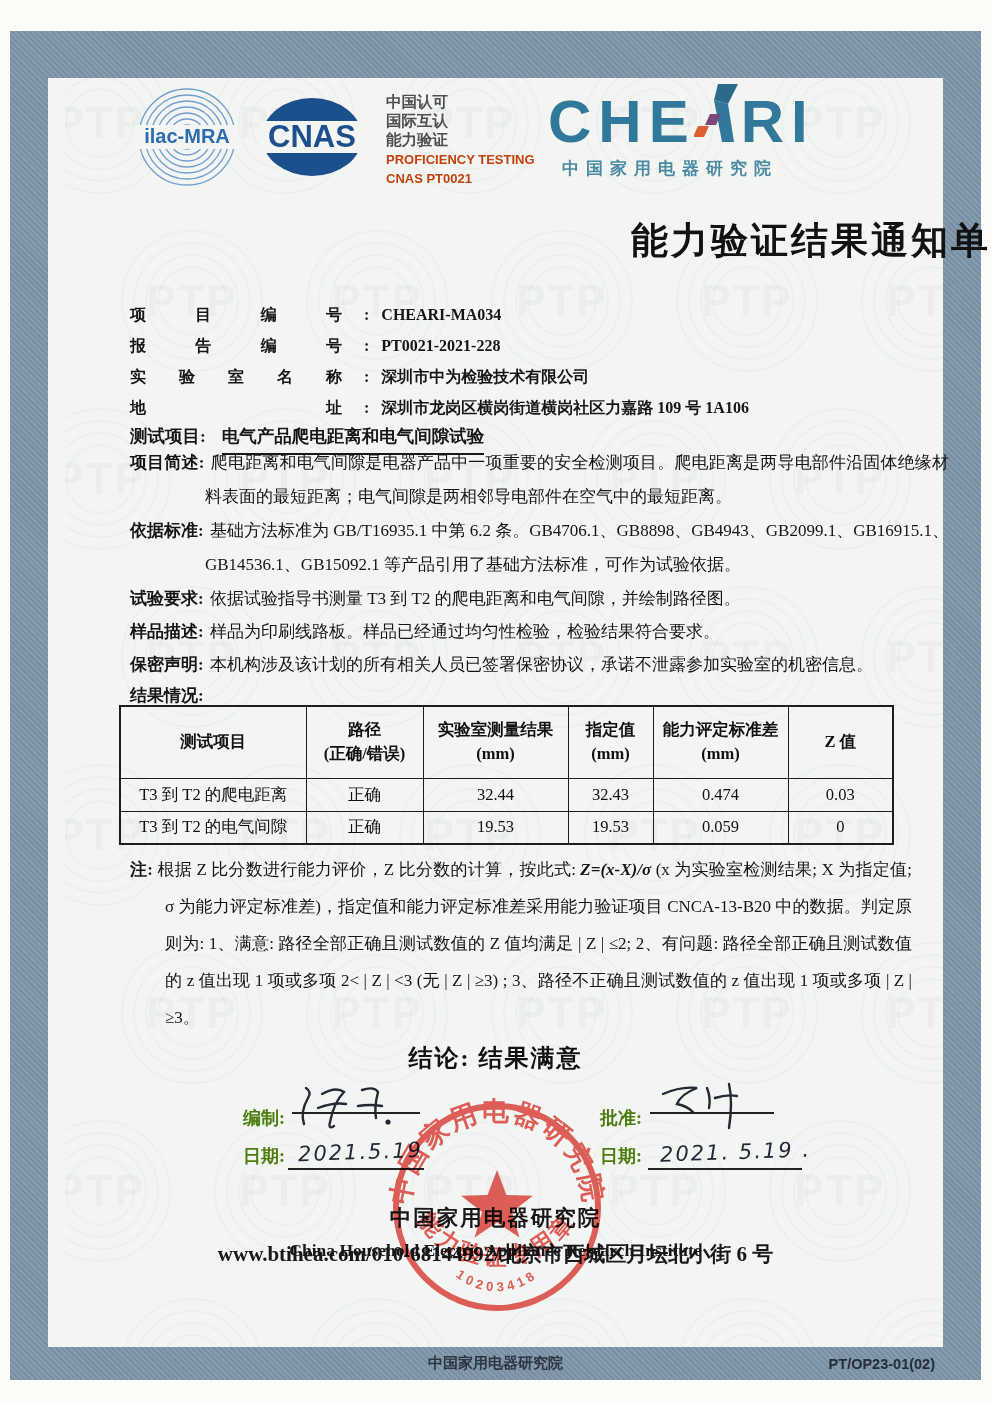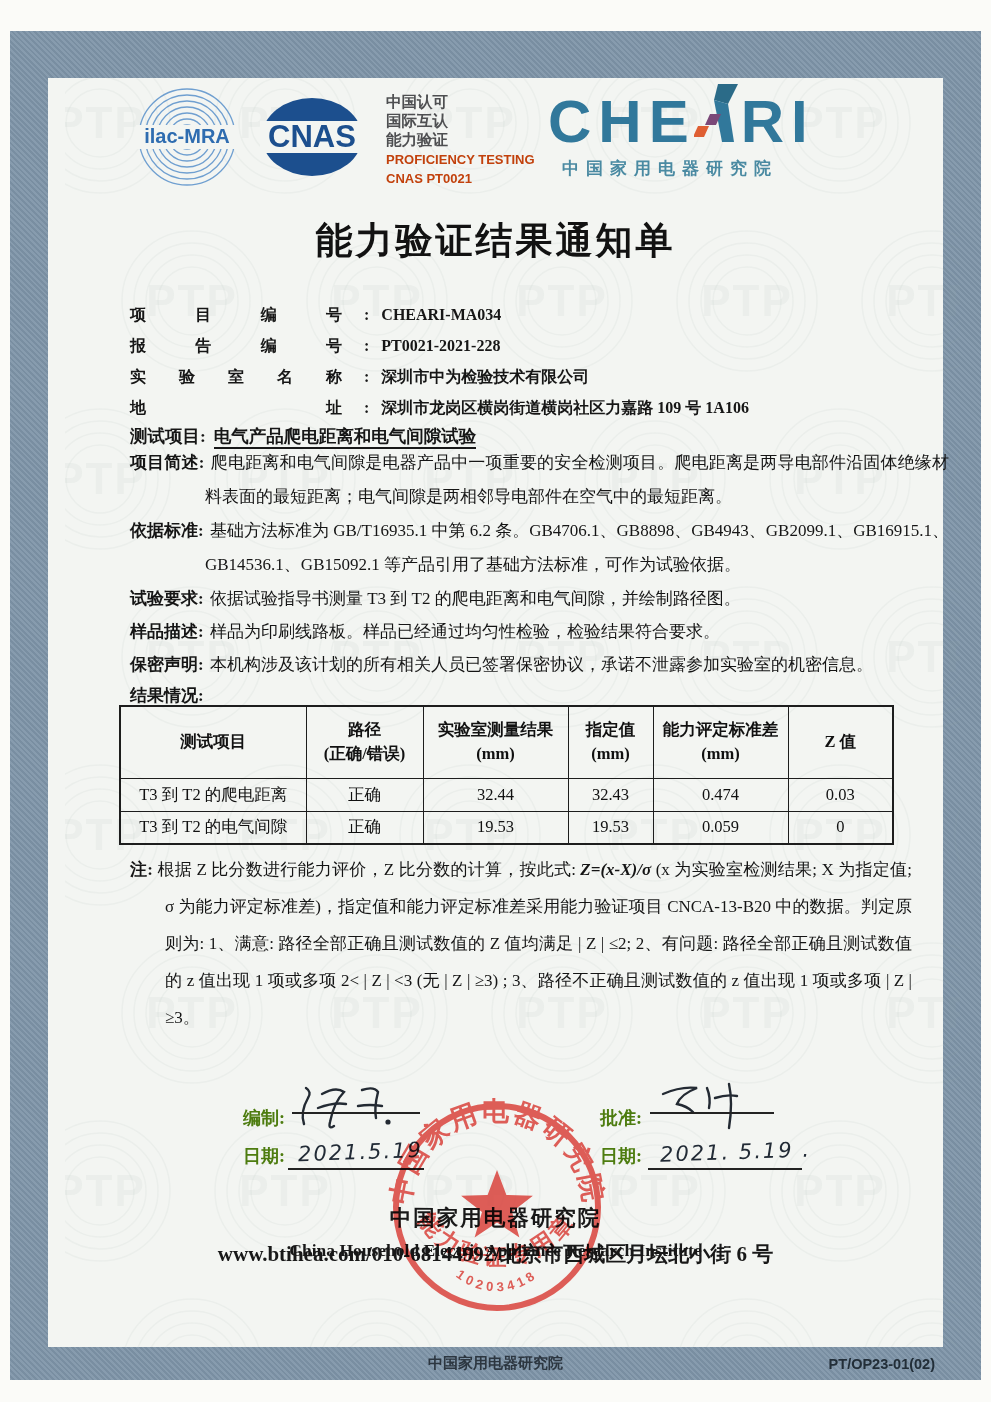--- a/index.html
+++ b/index.html
@@ -19,30 +19,30 @@
   .acc-text{position:absolute;left:386px;top:92px;font-family:"Liberation Sans","DejaVu Sans",sans-serif;}
   .acc-cn{font-size:15.5px;font-weight:700;color:#4e4f51;line-height:19px;}
   .acc-en{font-size:13px;font-weight:700;color:#c2410c;line-height:17px;margin-top:2px;}
   .cheari{position:absolute;left:548px;top:84px;width:320px;}
   .cheari-word{display:flex;align-items:flex-end;font-family:"Liberation Sans","DejaVu Sans",sans-serif;
                font-size:60px;font-weight:700;color:#31789b;letter-spacing:7px;line-height:62px;}
   .cheari-a{margin:0 3px 0 -2px;}
   .cheari-sub{margin-top:4px;font-size:17px;letter-spacing:7px;color:#4a8aa2;font-weight:600;
               font-family:"Liberation Sans","DejaVu Sans",sans-serif;padding-left:14px;}
 
-  .title{position:absolute;left:0;top:216px;width:991px;text-align:center;
+  .title{position:absolute;left:0;top:216px;width:991px;text-align:right;
          font-size:37px;font-weight:700;letter-spacing:3px;color:#121212;}
 
   
   .fields{position:absolute;left:130px;top:299px;width:760px;}
   .frow{height:31px;line-height:31px;font-size:16px;font-weight:700;white-space:nowrap;}
   .flabel{display:inline-block;width:212px;text-align:justify;text-align-last:justify;vertical-align:top;}
   .fcolon{display:inline-block;margin:0 12px 0 22px;}
   .titem{position:absolute;left:130px;top:424px;font-size:17.5px;font-weight:700;white-space:nowrap;}
-  .titem .tval{margin-left:8px;border-bottom:2px solid #181818;padding-bottom:1px;}
+  .titem .tval{margin-left:16px;border-bottom:2px solid #181818;padding-bottom:7px;}
 
   
   .para{position:absolute;left:130px;width:744px;font-size:17px;line-height:34px;
         text-align:justify;padding-left:75px;text-indent:-75px;color:#151515;}
   .para .plabel{font-weight:700;margin-right:2px;}
   .para-short{padding-left:0;text-indent:0;}
 
   
   table.result{position:absolute;left:119px;top:705px;width:773px;border-collapse:collapse;
                table-layout:fixed;font-size:16.5px;color:#111;}
@@ -634,20 +634,21 @@
         <td>0</td>
       </tr>
     </tbody>
       </table>
 
     <div class="note">
       <span class="nlabel">注:</span>
       <span>根据 Z 比分数进行能力评价，Z 比分数的计算，按此式: </span><span class="formula">Z=(x-X)/σ</span><span> (x 为实验室检测结果; X 为指定值; σ 为能力评定标准差)，指定值和能力评定标准差采用能力验证项目 CNCA-13-B20 中的数据。判定原则为: 1、满意: 路径全部正确且测试数值的 Z 值均满足 | Z | ≤2; 2、有问题: 路径全部正确且测试数值的 z 值出现 1 项或多项 2&lt; | Z | &lt;3 (无 | Z | ≥3) ; 3、路径不正确且测试数值的 z 值出现 1 项或多项 | Z | ≥3。</span>
     </div>
 
+    <div class="conclusion">结论: 结果满意</div>
 
     <div class="slabel" style="left:243px;top:1106px">编制:</div>
     <svg class="sig" style="left:292px;top:1080px" width="132" height="50" viewBox="0 0 132 50">
       <g fill="none" stroke="#232a33" stroke-width="2.4" stroke-linecap="round">
         <path d="M14,8 q6,4 2,10 q-8,14 -4,26"></path>
         <path d="M30,14 q14,-8 22,-2 q-10,10 -14,30 q-2,8 4,4"></path>
         <path d="M26,28 q16,-6 28,-4"></path>
         <path d="M70,10 q12,-4 16,2 q-4,16 -2,26"></path>
         <path d="M66,26 q12,-2 24,0"></path>
         <circle cx="96" cy="42" r="1.4" fill="#232a33"></circle>

